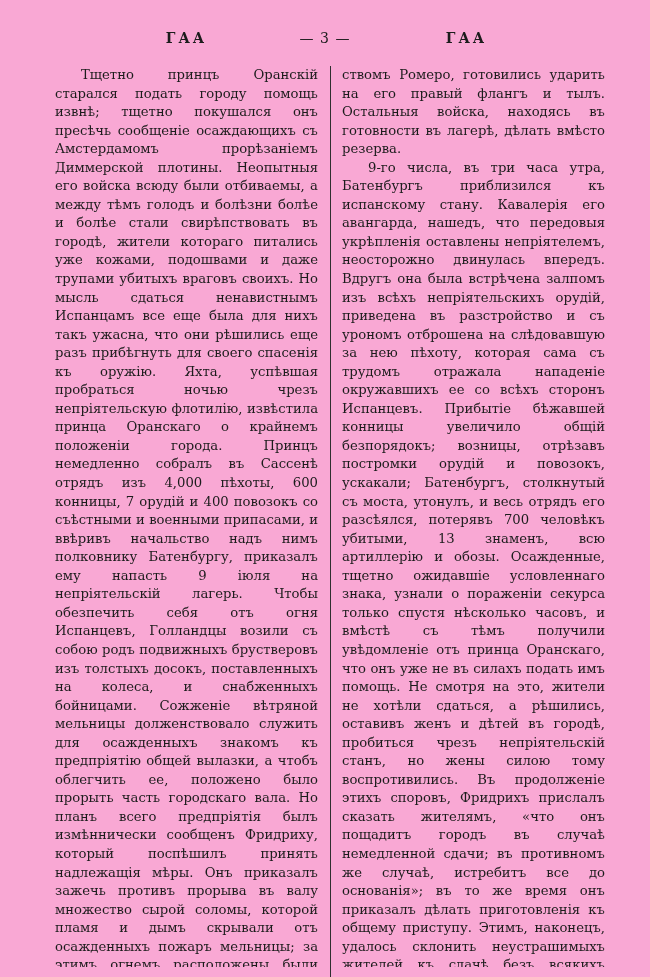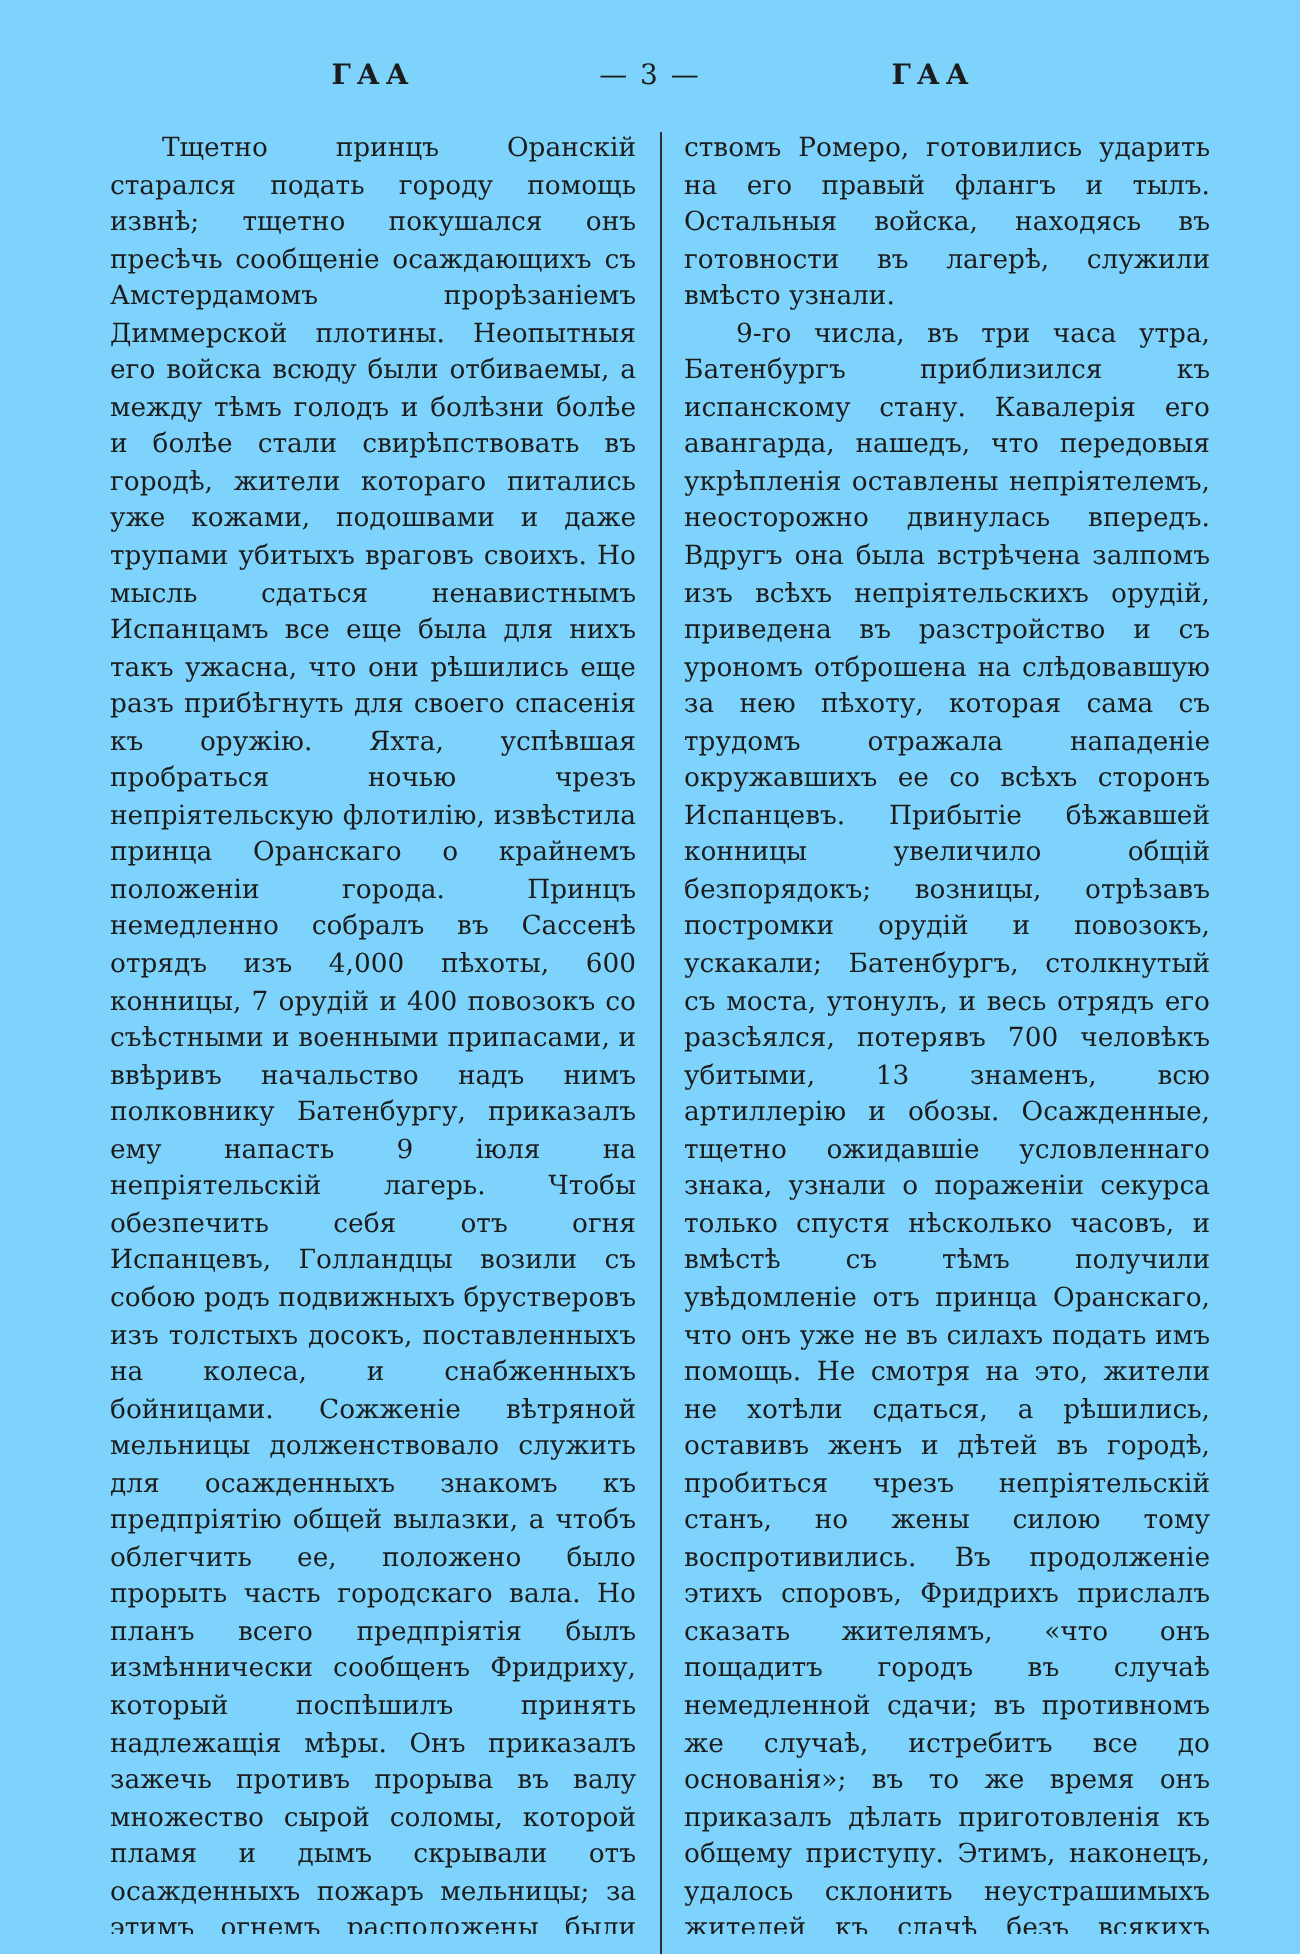--- a/index.html
+++ b/index.html
@@ -11,21 +11,21 @@
     height: 977px;
     background: #fcfcfa;
     overflow: hidden;
     font-family: "DejaVu Serif", "Liberation Serif", serif;
     color: #1c1c1c;
   }
   .page {
     position: relative;
     width: 650px;
     height: 977px;
-    background: #7dd3fc;
+    background: #f9a8d4;
   }
   .running-head {
     position: absolute;
     top: 30px;
     left: 0;
     width: 100%;
     height: 20px;
     font-size: 14px;
   }
   .head-left, .head-right {
@@ -90,19 +90,19 @@
 
   <div class="text-body">
 
     <div class="column column-left">
       <p class="para indent"><span>Тщетно принцъ Оранскій старался подать городу помощь извнѣ; тщетно покушался онъ пресѣчь сообщеніе осаждающихъ съ Амстердамомъ прорѣзаніемъ Диммерской плотины. Неопытныя его войска всюду были отбиваемы, а между тѣмъ голодъ и болѣзни болѣе и болѣе стали свирѣпствовать въ городѣ, жители котораго питались уже кожами, подошвами и даже трупами убитыхъ враговъ своихъ. Но мысль сдаться ненавистнымъ Испанцамъ все еще была для нихъ такъ ужасна, что они рѣшились еще разъ прибѣгнуть для своего спасенія къ оружію. Яхта, успѣвшая пробраться ночью чрезъ непріятельскую флотилію, извѣстила принца Оранскаго о крайнемъ положеніи города. Принцъ немедленно собралъ въ Сассенѣ отрядъ изъ 4,000 пѣхоты, 600 конницы, 7 орудій и 400 повозокъ со съѣстными и военными припасами, и ввѣривъ начальство надъ нимъ полковнику Батенбургу, приказалъ ему напасть 9 іюля на непріятельскій лагерь. Чтобы обезпечить себя отъ огня Испанцевъ, Голландцы возили съ собою родъ подвижныхъ брустверовъ изъ толстыхъ досокъ, поставленныхъ на колеса, и снабженныхъ бойницами. Сожженіе вѣтряной мельницы долженствовало служить для осажденныхъ знакомъ къ предпріятію общей вылазки, а чтобъ облегчить ее, положено было прорыть часть городскаго вала. Но планъ всего предпріятія былъ измѣннически сообщенъ Фридриху, который поспѣшилъ принять надлежащія мѣры. Онъ приказалъ зажечь противъ прорыва въ валу множество сырой соломы, которой пламя и дымъ скрывали отъ осажденныхъ пожаръ мельницы; за этимъ огнемъ расположены были 5,000 человѣкъ войска для отраженія вылазки; другіе 5,000 пѣхоты и 500 конницы стали скрытно за </span></p>
     </div>
 
     <div class="column-rule"></div>
 
     <div class="column column-right">
-      <p class="para">ствомъ Ромеро, готовились ударить на его правый флангъ и тылъ. Остальныя войска, находясь въ готовности въ лагерѣ, служили вмѣсто узнали.</p>
+      <p class="para">ствомъ Ромеро, готовились ударить на его правый флангъ и тылъ. Остальныя войска, находясь въ готовности въ лагерѣ, дѣлать вмѣсто резерва.</p>
       <p class="para indent">9-го числа, въ три часа утра, Батенбургъ приблизился къ испанскому стану. Кавалерія его авангарда, нашедъ, что передовыя укрѣпленія оставлены непріятелемъ, неосторожно двинулась впередъ. Вдругъ она была встрѣчена залпомъ изъ всѣхъ непріятельскихъ орудій, приведена въ разстройство и съ урономъ отброшена на слѣдовавшую за нею пѣхоту, которая сама съ трудомъ отражала нападеніе окружавшихъ ее со всѣхъ сторонъ Испанцевъ. Прибытіе бѣжавшей конницы увеличило общій безпорядокъ; возницы, отрѣзавъ постромки орудій и повозокъ, ускакали; Батенбургъ, столкнутый съ моста, утонулъ, и весь отрядъ его разсѣялся, потерявъ 700 человѣкъ убитыми, 13 знаменъ, всю артиллерію и обозы. Осажденные, тщетно ожидавшіе условленнаго знака, узнали о пораженіи секурса только спустя нѣсколько часовъ, и вмѣстѣ съ тѣмъ получили увѣдомленіе отъ принца Оранскаго, что онъ уже не въ силахъ подать имъ помощь. Не смотря на это, жители не хотѣли сдаться, а рѣшились, оставивъ женъ и дѣтей въ городѣ, пробиться чрезъ непріятельскій станъ, но жены силою тому воспротивились. Въ продолженіе этихъ споровъ, Фридрихъ прислалъ сказать жителямъ, «что онъ пощадитъ городъ въ случаѣ немедленной сдачи; въ противномъ же случаѣ, истребитъ все до основанія»; въ то же время онъ приказалъ дѣлать приготовленія къ общему приступу. Этимъ, наконецъ, удалось склонить неустрашимыхъ жителей къ сдачѣ безъ всякихъ условій. 13-го іюля, Испанцы заняли городъ, и тотчасъ приступили къ жесточайшей мести: 500 человѣкъ гражданъ, всѣ офицеры и 3000 солдатъ гарнизона были казнены на площади; 300 другихъ, связанныхъ попарно, брошены въ Гаарлемское море; остальные осуждены</p>
     </div>
 
   </div>
 
 </div>
 
 </body></html>

